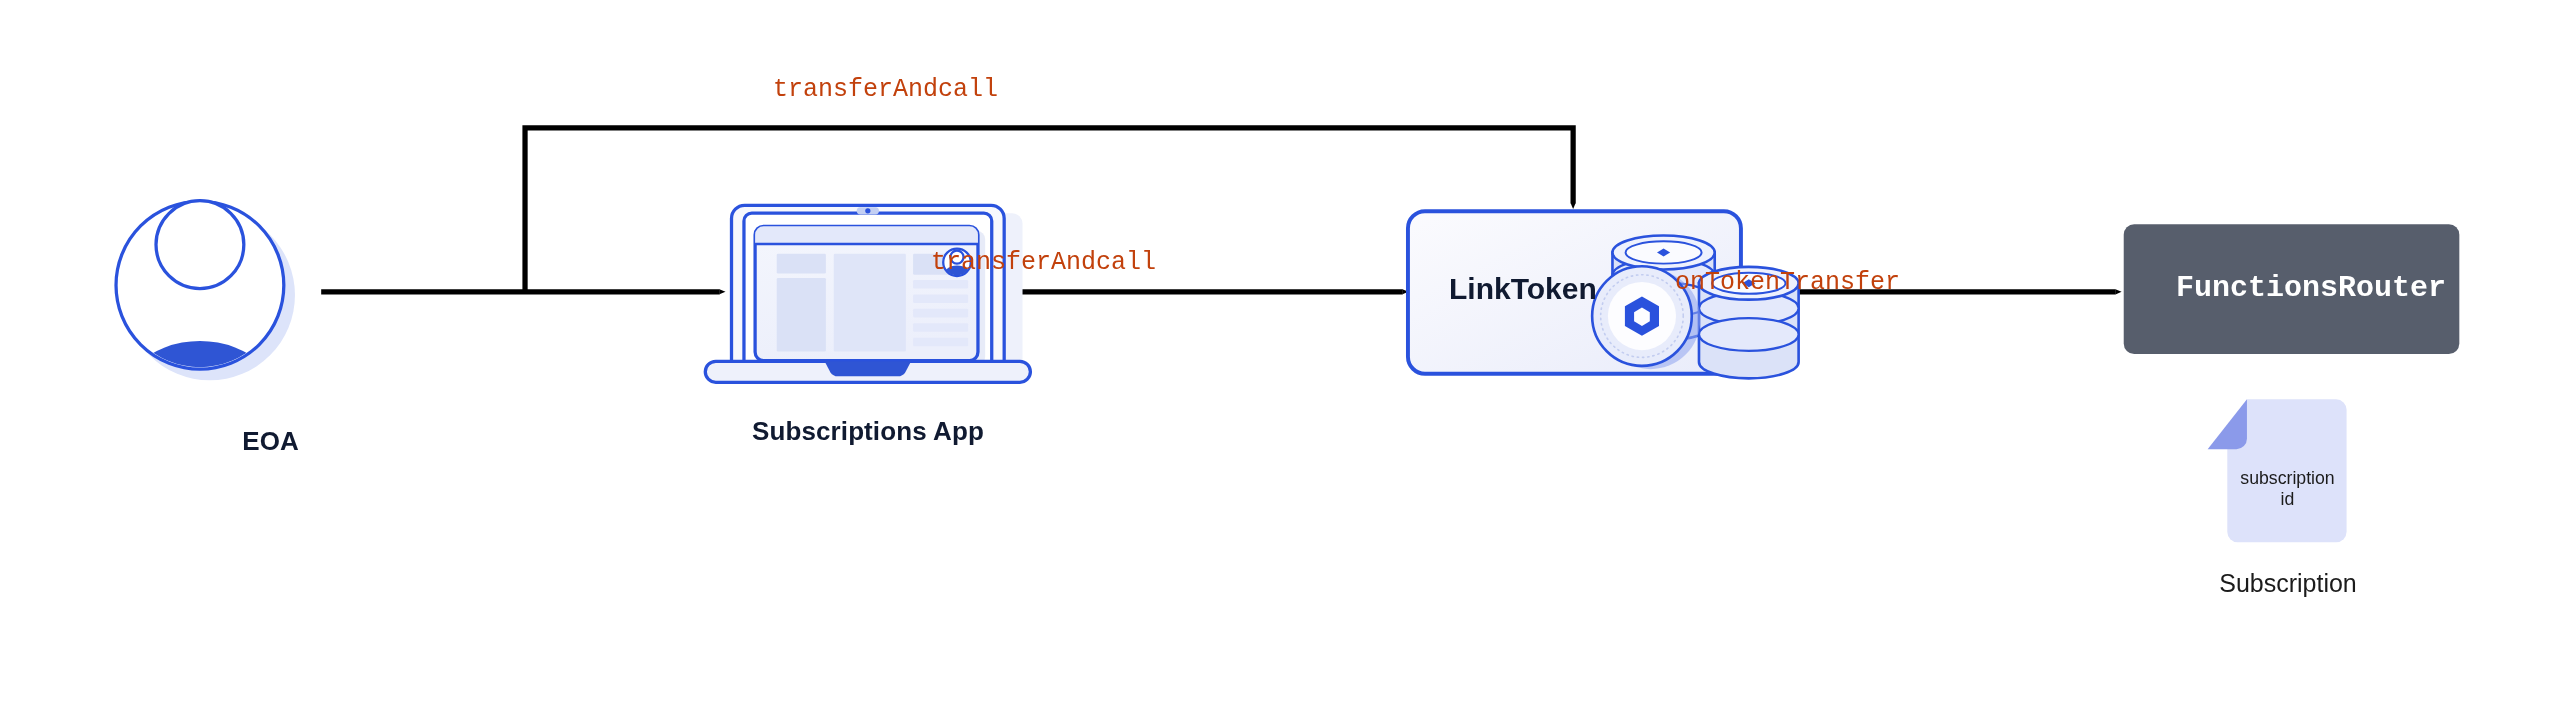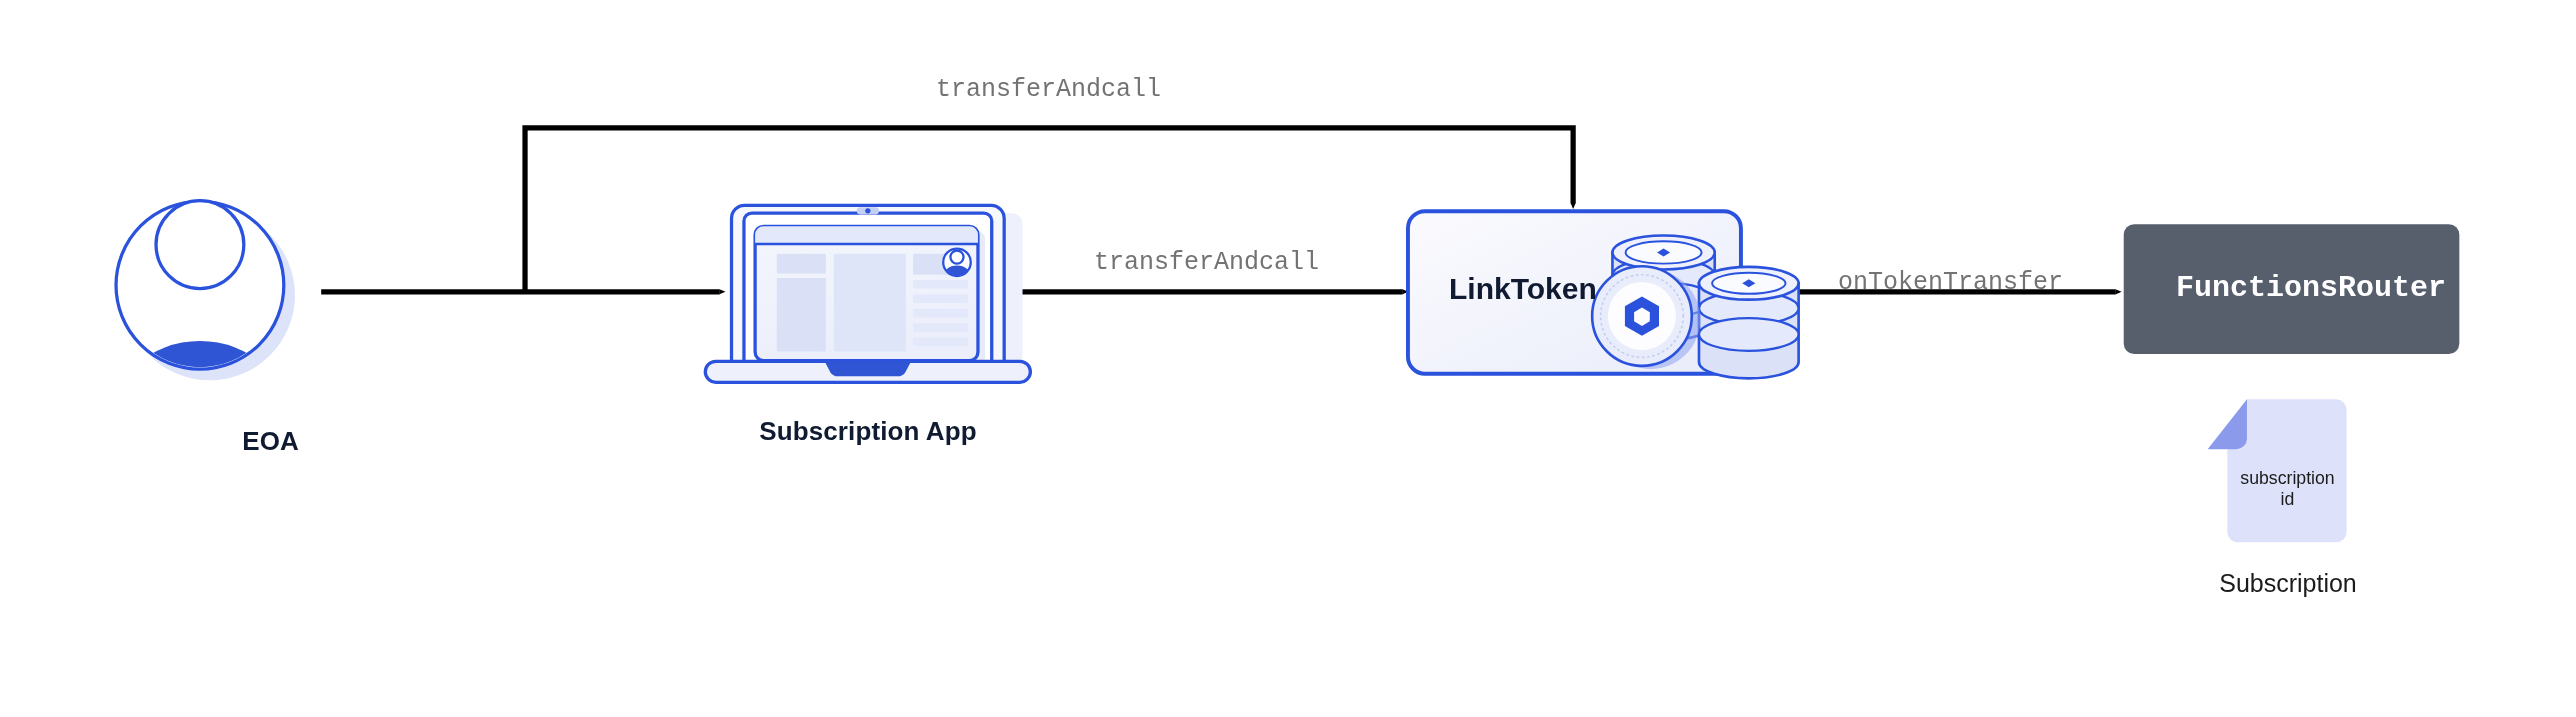--- a/index.html
+++ b/index.html
@@ -29,22 +29,21 @@
     text-align: center;
     color: #101a31;
     font-family: "Liberation Sans", sans-serif;
     font-weight: bold;
     font-size: 26px;
     letter-spacing: 0.1px;
     white-space: nowrap;
   }
   .edge-label {
     position: absolute;
-    text-align: center;
-    color: #737373;
+    color: #c2410c;
     font-family: "Liberation Mono", monospace;
     font-size: 25px;
     white-space: nowrap;
   }
   .box-label {
     position: absolute;
     font-family: "Liberation Sans", sans-serif;
     font-weight: bold;
     font-size: 30px;
     white-space: nowrap;
@@ -213,21 +212,21 @@
 
     <g>
       <path d="M3428,609 h136 a16,16 0 0 1 16,16 v186 a16,16 0 0 1 -16,16 h-150
                a16,16 0 0 1 -16,-16 v-142 z" fill="#dde2fa"></path>
       <path d="M3428,609 v60 a16,16 0 0 1 -16,16 h-44 z" fill="#8b9aea"></path>
     </g>
   </svg>
 
   <div class="node-caption" style="left:102px; top:426px; width:197px;text-align:right;">EOA</div>
 
-  <div class="node-caption" style="left:704px; top:416px; width:328px;">Subscription App</div>
+  <div class="node-caption" style="left:704px; top:416px; width:328px;">Subscriptions App</div>
 
   <div class="box-label" style="left:1449px; top:272px; color:#101a31;">LinkToken</div>
 
   <div class="box-label" style="left:2176px; top:271px; color:#ffffff;font-family:Liberation Mono, monospace;">FunctionsRouter</div>
 
   <div class="edge-label" style="left:773px; top:75px; width:551px;">transferAndcall</div>
 
   <div class="edge-label" style="left:931px; top:248px; width:551px;">transferAndcall</div>
 
   <div class="edge-label" style="left:1675px; top:248px; width:551px;margin-top:20px;">onTokenTransfer</div>

